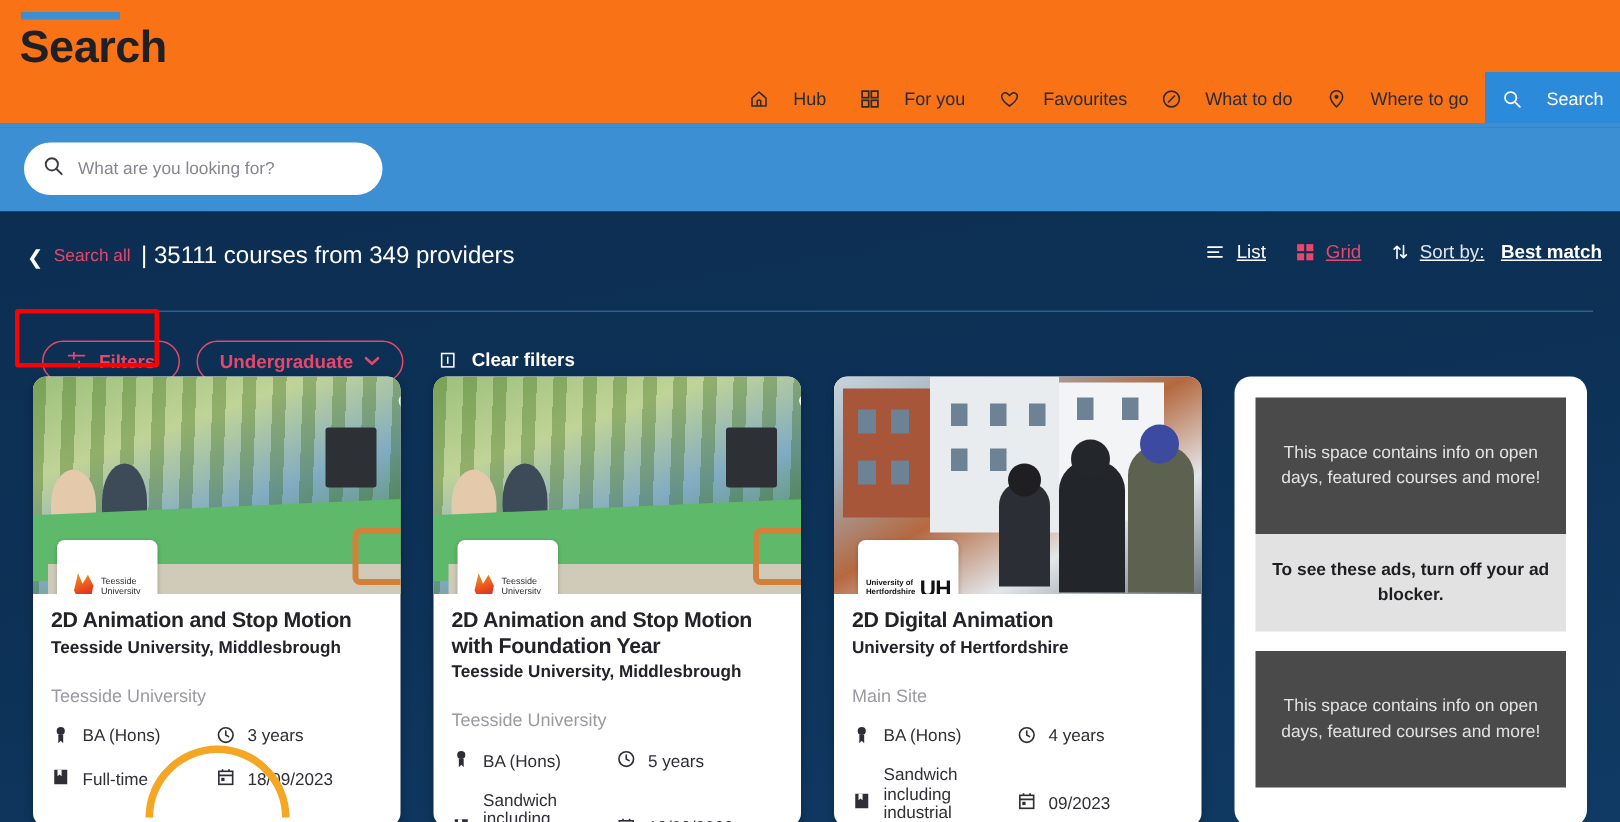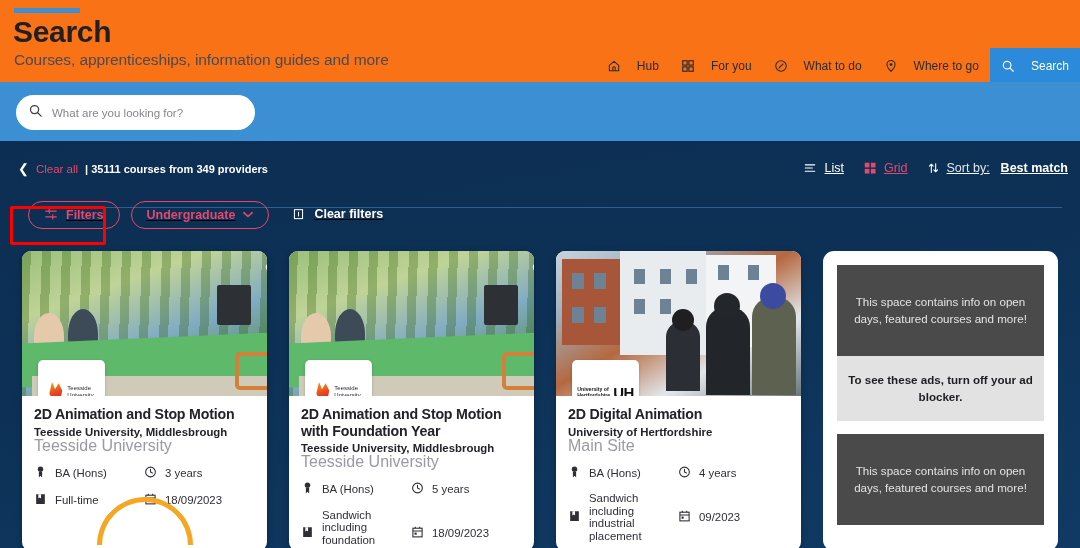--- a/index.html
+++ b/index.html
@@ -76,42 +76,42 @@
   .toolbar {
     position: absolute; top: 18px; left: 0; width: 1080px; height: 28px;
   }
   .breadcrumb {
     position: absolute; left: 18px; top: 3px;
     display: flex; align-items: center; gap: 7px;
     font-size: 11.5px; white-space: nowrap;
   }
   .chev-left { color: #ffffff; font-size: 13px; line-height: 1; }
   .crumb-link { color: #e8476b; cursor: pointer; }
-  .crumb-count { color: #ffffff; font-weight: bold; font-size: 11px; }
+  .crumb-count { color: #ffffff; font-weight: normal; font-size: 16px; }
 
   .view-controls {
     position: absolute; right: 12px; top: 2px;
     display: flex; align-items: center; gap: 19px;
     font-size: 12.5px; color: #ffffff;
   }
   .vc { display: flex; gap: 7px; cursor: pointer; white-space: nowrap; text-decoration: underline; }
   .vc.active { color: #e8476b; }
   .vc.active .vc-label { color: #e8476b; }
   .sort-label { color: #dfe6ef; font-weight: normal; }
   .sort-value { color: #ffffff; font-weight: bold; margin-left: 4px; }
 
   .toolbar-rule {
     position: absolute; top: 48px; left: 18px; width: 1044px; height: 1px;
     background: #2d5e8e;
   }
 
   
   .filter-row {
-    position: absolute; top: 58px; left: 0; width: 1080px; height: 32px;
-    display: flex; align-items: center; gap: 11px; padding-left: 28px; text-decoration: underline;
+    position: absolute; top: 84px; left: 0; width: 1080px; height: 32px;
+    display: flex; align-items: center; gap: 11px; padding-left: 28px;
   }
   .pill {
     display: inline-flex; align-items: center; gap: 8px;
     height: 28px; padding: 0 15px;
     border: 1.6px solid #e8476b; border-radius: 15px;
     color: #e8476b; font-size: 12.5px; font-weight: bold;
     background: transparent; cursor: pointer; white-space: nowrap;
   }
   .pill .caret { font-size: 9px; }
   .clear-filters {
@@ -213,21 +213,21 @@
   .card-body { padding: 10px 12px 0 12px; }
   .course-title {
     font-size: 14.2px; font-weight: bold; color: #222228;
     line-height: 16.5px; letter-spacing: -0.2px;
   }
   .course-provider {
     font-size: 11.4px; font-weight: bold; color: #222228;
     margin-top: 2px; line-height: 14px;
   }
   .course-site {
-    font-size: 16px; color: #9a9aa4; margin-top: 1px; line-height: 12px;
+    font-size: 12px; color: #9a9aa4; margin-top: 19px; line-height: 12px;
   }
 
   .meta-grid {
     margin-top: 13px;
     display: grid; grid-template-columns: 108px auto;
     row-gap: 11px; column-gap: 2px;
   }
   .meta-cell {
     display: flex; align-items: center; gap: 8px;
     font-size: 11.4px; color: #2e2e36; line-height: 12.6px;
@@ -263,21 +263,20 @@
   .ad-gap { height: 13px; }
 </style>
 </head>
 <body>
 
 <div class="page">
 
   <div class="top-header">
     <div class="accent-bar"></div>
     <div class="page-title">Search</div>
-    <div class="page-subtitle">Courses, apprenticeships, information guides and more</div>
 
     <div class="topnav">
       <div class="nav-item">
         <span>
           <svg width="14" height="14" viewBox="0 0 24 24" fill="none" stroke="#2b2b31" stroke-width="1.8" stroke-linejoin="round">
             <path d="M4 11 L12 4 L20 11 L20 20 L4 20 Z"></path>
             <path d="M10 20 L10 14 Q12 12.4 14 14 L14 20"></path>
           </svg>
         </span>
         <span>Hub</span>
@@ -288,20 +287,28 @@
           <svg width="14" height="14" viewBox="0 0 24 24" fill="none" stroke="#2b2b31" stroke-width="2">
             <rect x="3" y="3" width="7.5" height="7.5"></rect>
               <rect x="13.5" y="3" width="7.5" height="7.5"></rect>
             <rect x="3" y="13.5" width="7.5" height="7.5"></rect>
               <rect x="13.5" y="13.5" width="7.5" height="7.5"></rect>
           </svg>
         </span>
         <span>For you</span>
       </div>
 
+      <div class="nav-item">
+        <span>
+          <svg width="14" height="14" viewBox="0 0 24 24" fill="none" stroke="#2b2b31" stroke-width="1.8">
+            <path d="M12 20 C5 15 2.5 11 3.2 8 C3.9 5 7.5 4 9.6 5.8 L12 8 L14.4 5.8 C16.5 4 20.1 5 20.8 8 C21.5 11 19 15 12 20 Z"></path>
+          </svg>
+        </span>
+        <span>Favourites</span>
+      </div>
 
       <div class="nav-item">
         <span>
           <svg width="14" height="14" viewBox="0 0 24 24" fill="none" stroke="#2b2b31" stroke-width="1.8">
             <circle cx="12" cy="12" r="9"></circle>
               <path d="M16 8 L10 14 L8 16 L14 10 Z" fill="#2b2b31"></path>
           </svg>
         </span>
         <span>What to do</span>
       </div>
@@ -340,21 +347,21 @@
       </span>
       <input type="text" value="" placeholder="What are you looking for?" style="">
     </div>
   </div>
 
   <div class="results-area">
 
     <div class="toolbar">
       <div class="breadcrumb">
         <span class="chev-left">❮</span>
-        <span class="crumb-link">Clear all</span>
+        <span class="crumb-link">Search all</span>
         <span class="crumb-count">| 35111 courses from 349 providers</span>
       </div>
 
       <div class="view-controls">
         <div class="vc">
           <span>
             <svg width="14" height="14" viewBox="0 0 24 24" fill="none" stroke="#ffffff" stroke-width="2" stroke-linecap="round">
               <line x1="4" y1="6.5" x2="20" y2="6.5"></line>
                 <line x1="4" y1="12" x2="16" y2="12"></line>
                 <line x1="4" y1="17.5" x2="20" y2="17.5"></line>

